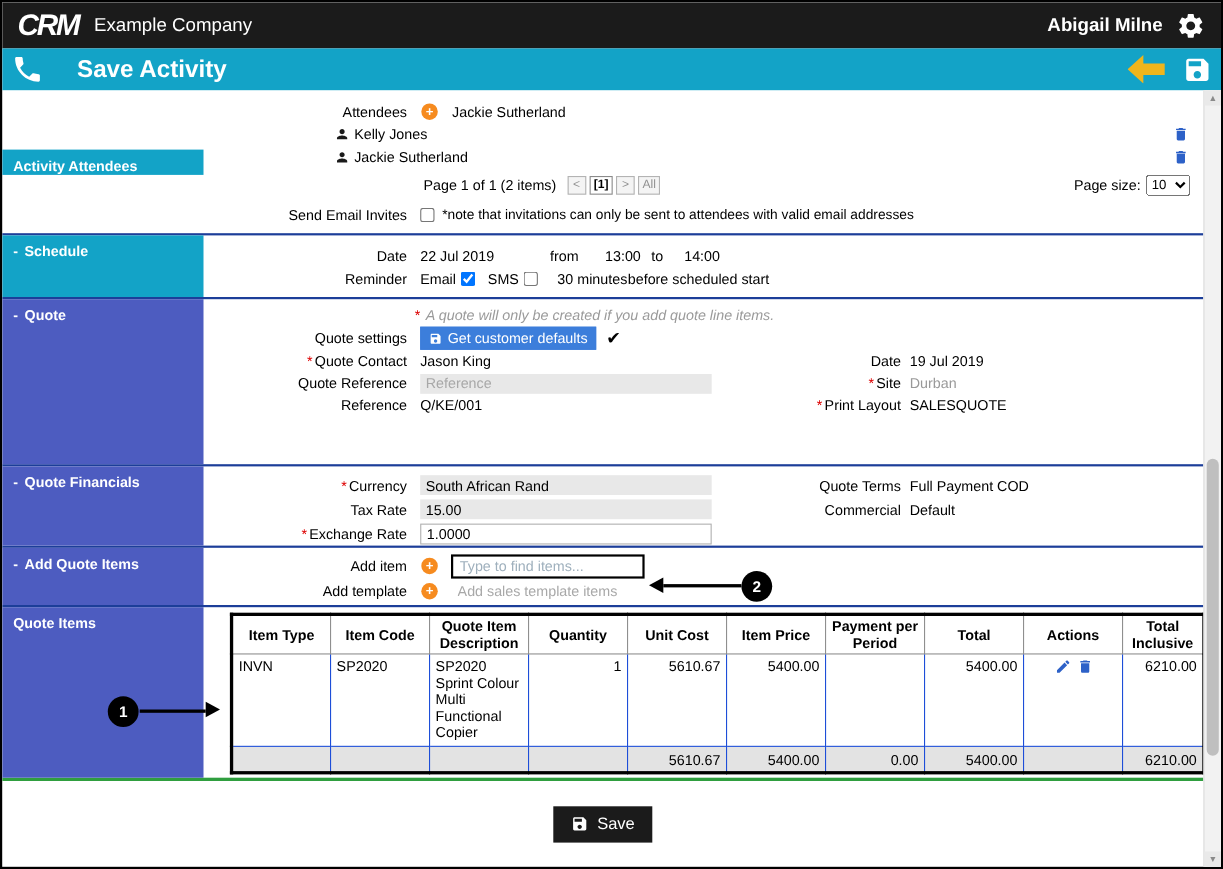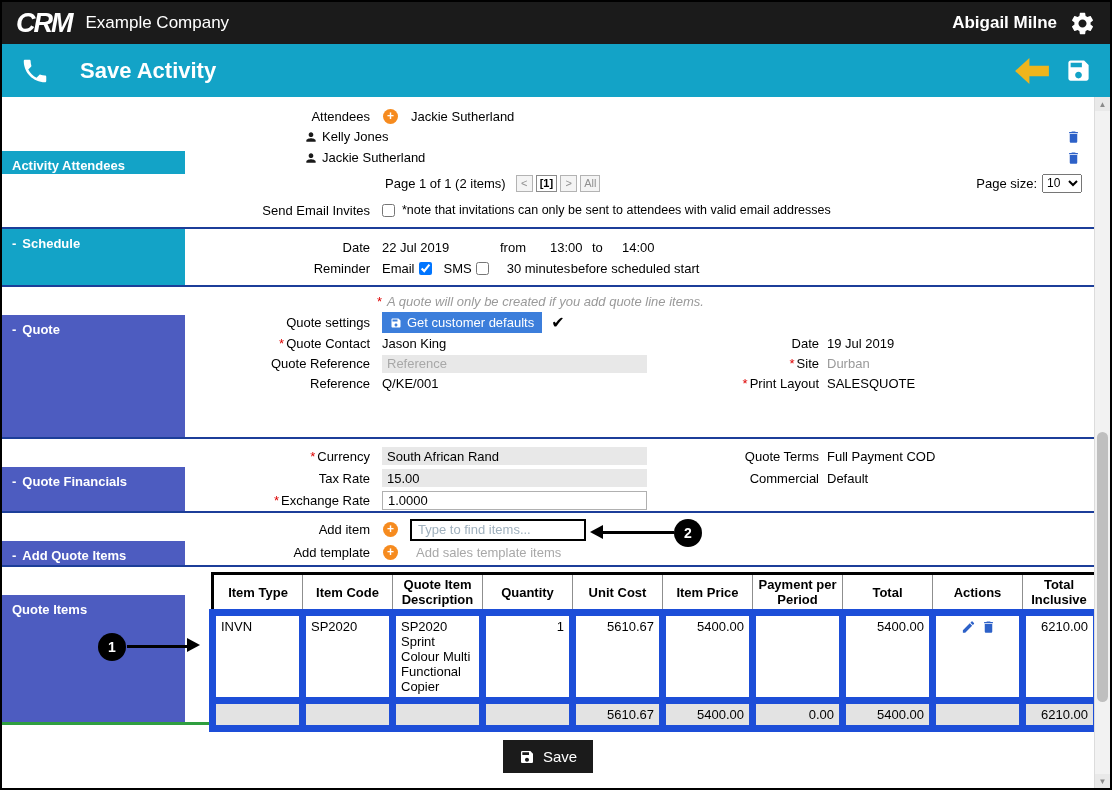--- a/index.html
+++ b/index.html
@@ -7,41 +7,41 @@
   .page{position:relative;width:1112px;height:790px;border:2px solid #000;display:flex;flex-direction:column;overflow:hidden;background:#fff;}
 
   
   .topbar{height:42px;background:#1b1b1b;color:#fff;display:flex;align-items:center;padding:0 14px;flex:0 0 auto;}
   .logo{font-weight:800;font-size:27px;letter-spacing:-2px;font-style:italic;margin-right:14px;}
   .company{font-size:17px;}
   .user{margin-left:auto;font-size:17px;font-weight:700;margin-right:12px;}
   .gearbtn svg{width:27px;height:27px;display:block;}
 
   
-  .toolbar{height:53px;background:#13a3c7;color:#fff;display:flex;align-items:center;padding:0 18px;flex:0 0 auto;}
+  .toolbar{height:38px;background:#13a3c7;color:#fff;display:flex;align-items:center;padding:0 8px;flex:0 0 auto;}
   .phoneic svg{width:30px;height:30px;display:block;}
   .ttl{font-size:22px;font-weight:700;margin-left:30px;}
   .tacts{margin-left:auto;display:flex;align-items:center;gap:16px;}
   .backic svg{width:34px;height:26px;display:block;}
   .saveic svg{width:27px;height:27px;display:block;}
 
   .mainwrap{flex:1;display:flex;min-height:0;}
   .main{flex:1;display:flex;flex-direction:column;min-width:0;}
 
   
   .scrollbar{width:16px;background:#f2f2f2;border-left:1px solid #dcdcdc;position:relative;flex:0 0 auto;}
   .sb-arrow{position:absolute;left:0;width:100%;height:14px;display:flex;align-items:center;justify-content:center;font-size:8px;color:#8a8a8a;background:#e9e9e9;}
   .sb-up{top:0;}.sb-down{bottom:0;}
   .sb-thumb{position:absolute;left:2px;width:11px;top:335px;height:270px;background:#bfbfbf;border-radius:6px;}
 
   
   .sec{display:flex;border-bottom:2px solid #1c3e99;flex:0 0 auto;}
   .side{width:183px;flex:0 0 auto;color:#fff;font-weight:700;padding:7px 4px 0 10px;line-height:16px;font-size:13px;}
   .side.cyan{background:#13a3c7;}
-  .side.blue{background:#4d5cc0;margin-top:28px;}
+  .side.blue{background:#4d5cc0;}
   .dash{margin-right:6px;}
   .sbody{flex:1;min-width:0;position:relative;}
   .sec-att{height:132px;align-items:center;}
   .sec-sch{height:58px;}
   .sec-quote{height:152px;}
   .sec-fin{height:74px;}
   .sec-add{height:54px;justify-content:space-between;}
   .sec-items{height:158px;border-bottom:3px solid #2f9e3f;}
 
   .sbody-att{padding-top:2px;}
@@ -100,21 +100,21 @@
   .sbody-add .frow{min-height:23px;}
   .finditem{width:176px;height:22px;border:2px solid #000;padding:1px 6px;font-size:13px;font-family:inherit;margin-left:12px;}
   .finditem::placeholder{color:#9fb0bd;}
   .tplinput{border:none;background:transparent;font-size:13px;font-family:inherit;margin-left:18px;width:230px;color:#ef4444;}
   .tplinput::placeholder{color:#a8a8a8;}
 
   
   .qtwrap{padding:5px 0 0 24px;}
   .qtable{border-collapse:collapse;border:3px solid #000;width:884px;table-layout:fixed;}
   .qtable th{border:1px solid #8f8f8f;background:#fff;font-weight:700;font-size:13px;text-align:center;vertical-align:middle;padding:2px 3px;height:34px;line-height:15px;}
-  .qtable td{border:7px solid #1d4ed8;font-size:13px;padding:3px 5px;vertical-align:top;line-height:15px;}
+  .qtable td{border:1px solid #1d4ed8;font-size:13px;padding:3px 5px;vertical-align:top;line-height:15px;}
   td.num{text-align:right;}
   .qtable .trow td{height:84px;}
   .qtable tfoot td{background:#e3e3e3;height:24px;vertical-align:middle;}
   .actcell{text-align:center;}
   .actcell .ic{display:inline-block;margin:0 2px;vertical-align:top;}
 
   
   .pfoot{flex:1;display:flex;align-items:center;justify-content:center;}
   .savebtn{display:inline-flex;align-items:center;gap:8px;background:#1b1b1b;color:#fff;border:none;padding:8px 16px;font-size:15px;font-family:inherit;cursor:pointer;}
   .savebtn svg{width:16px;height:16px;display:block;}

